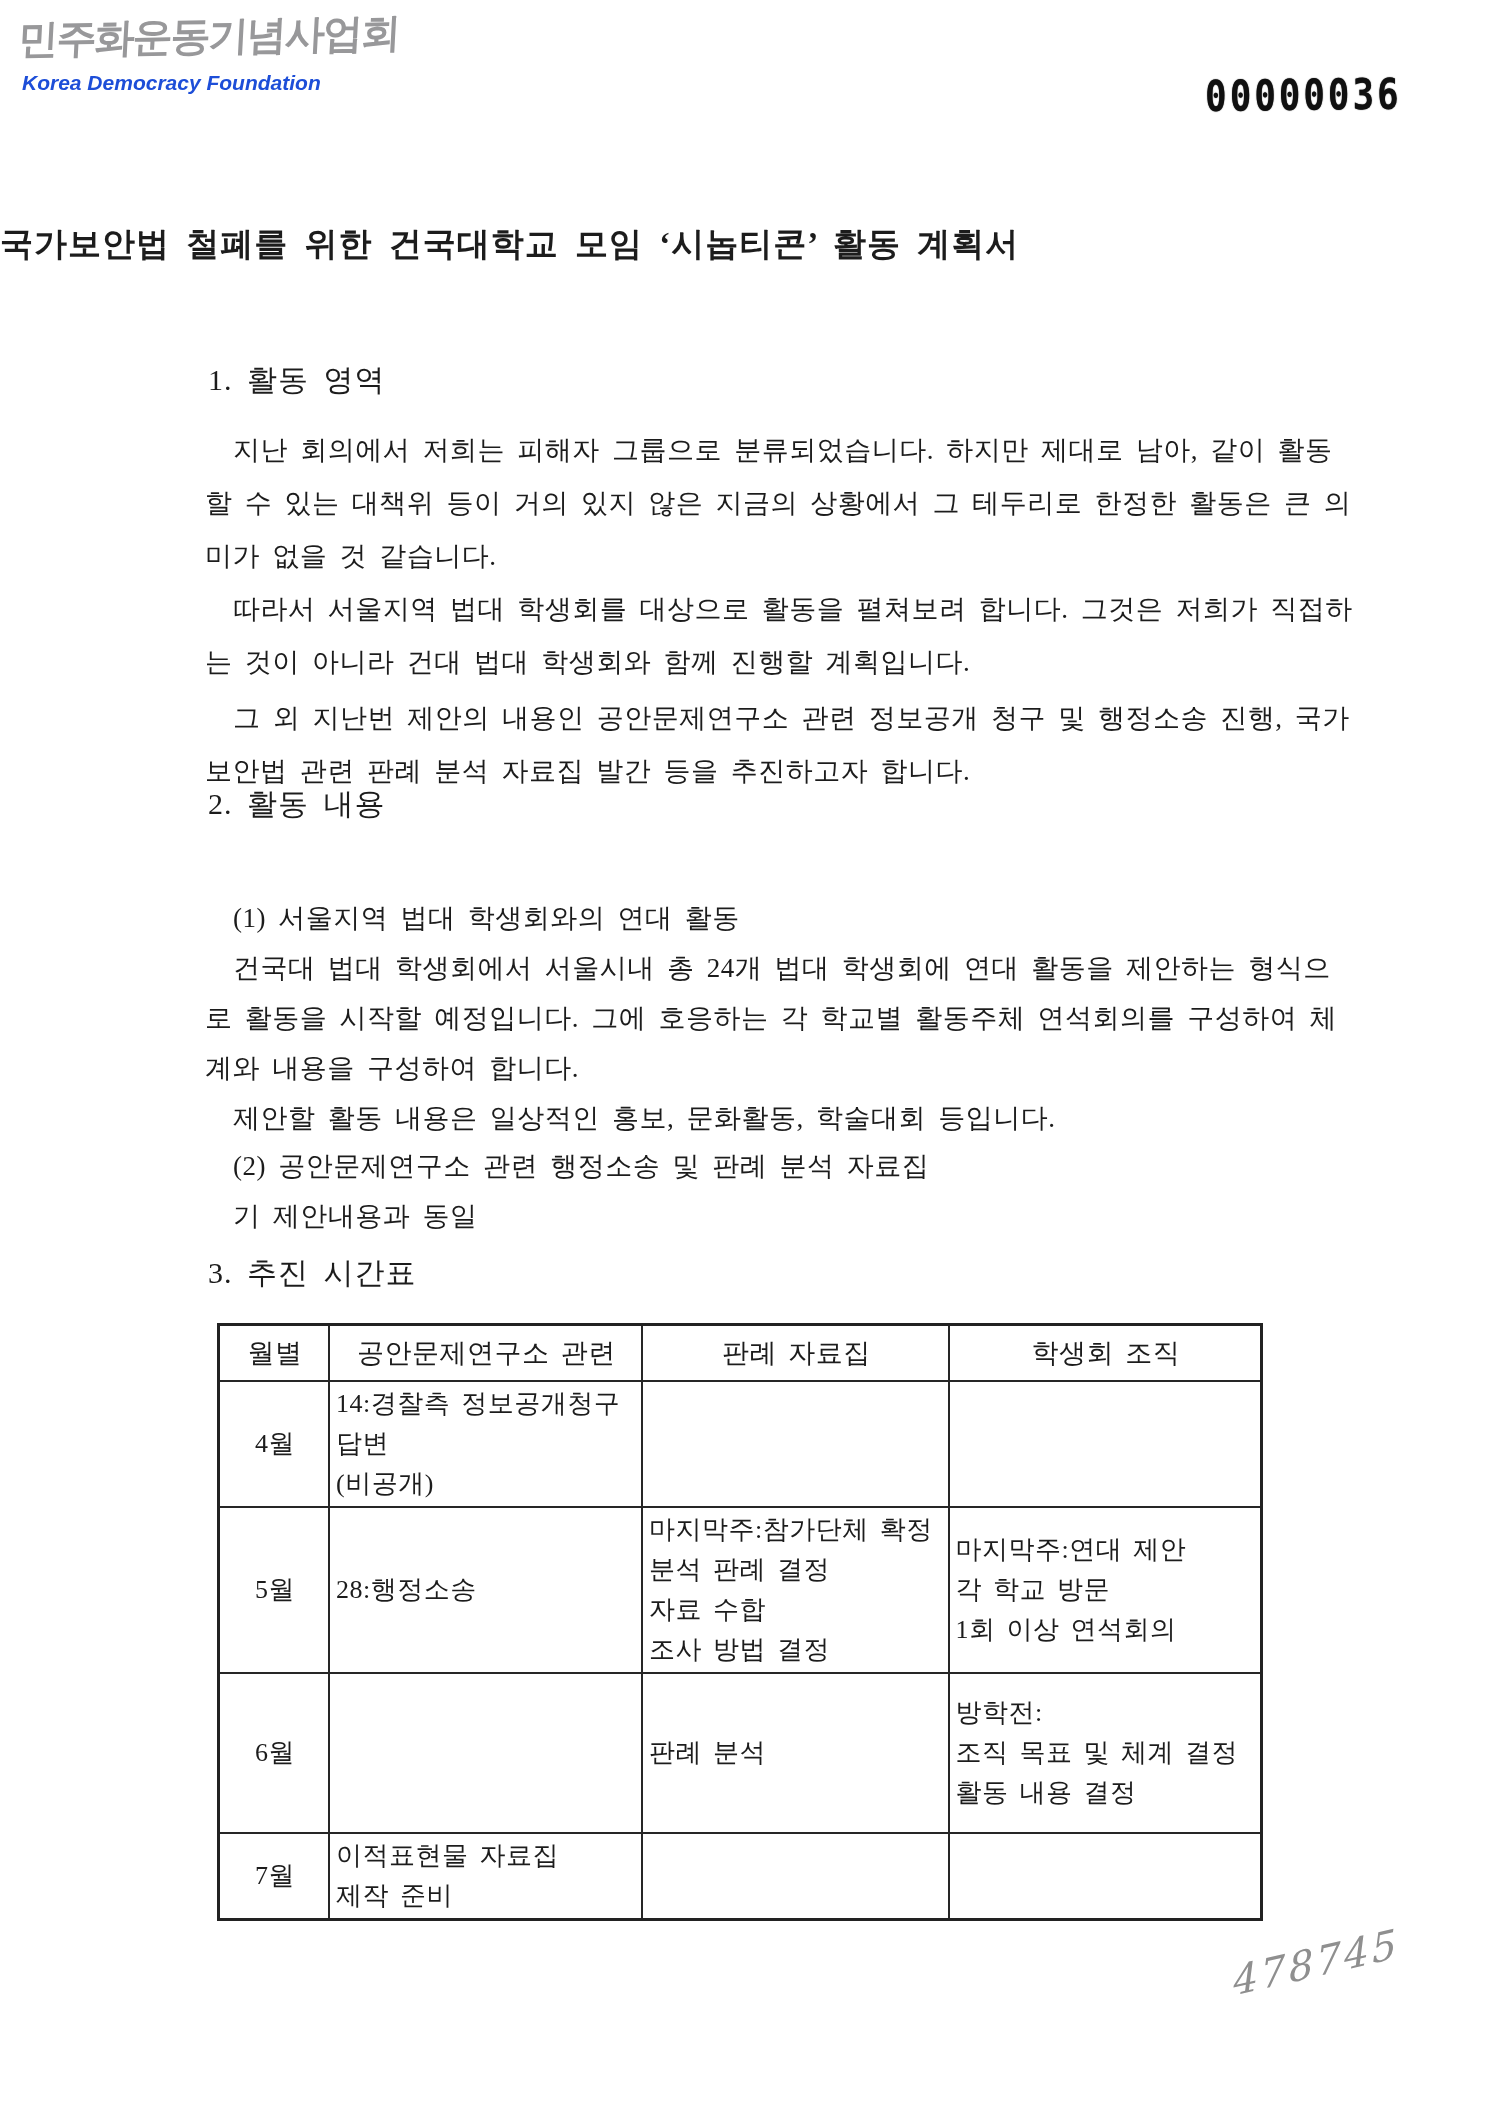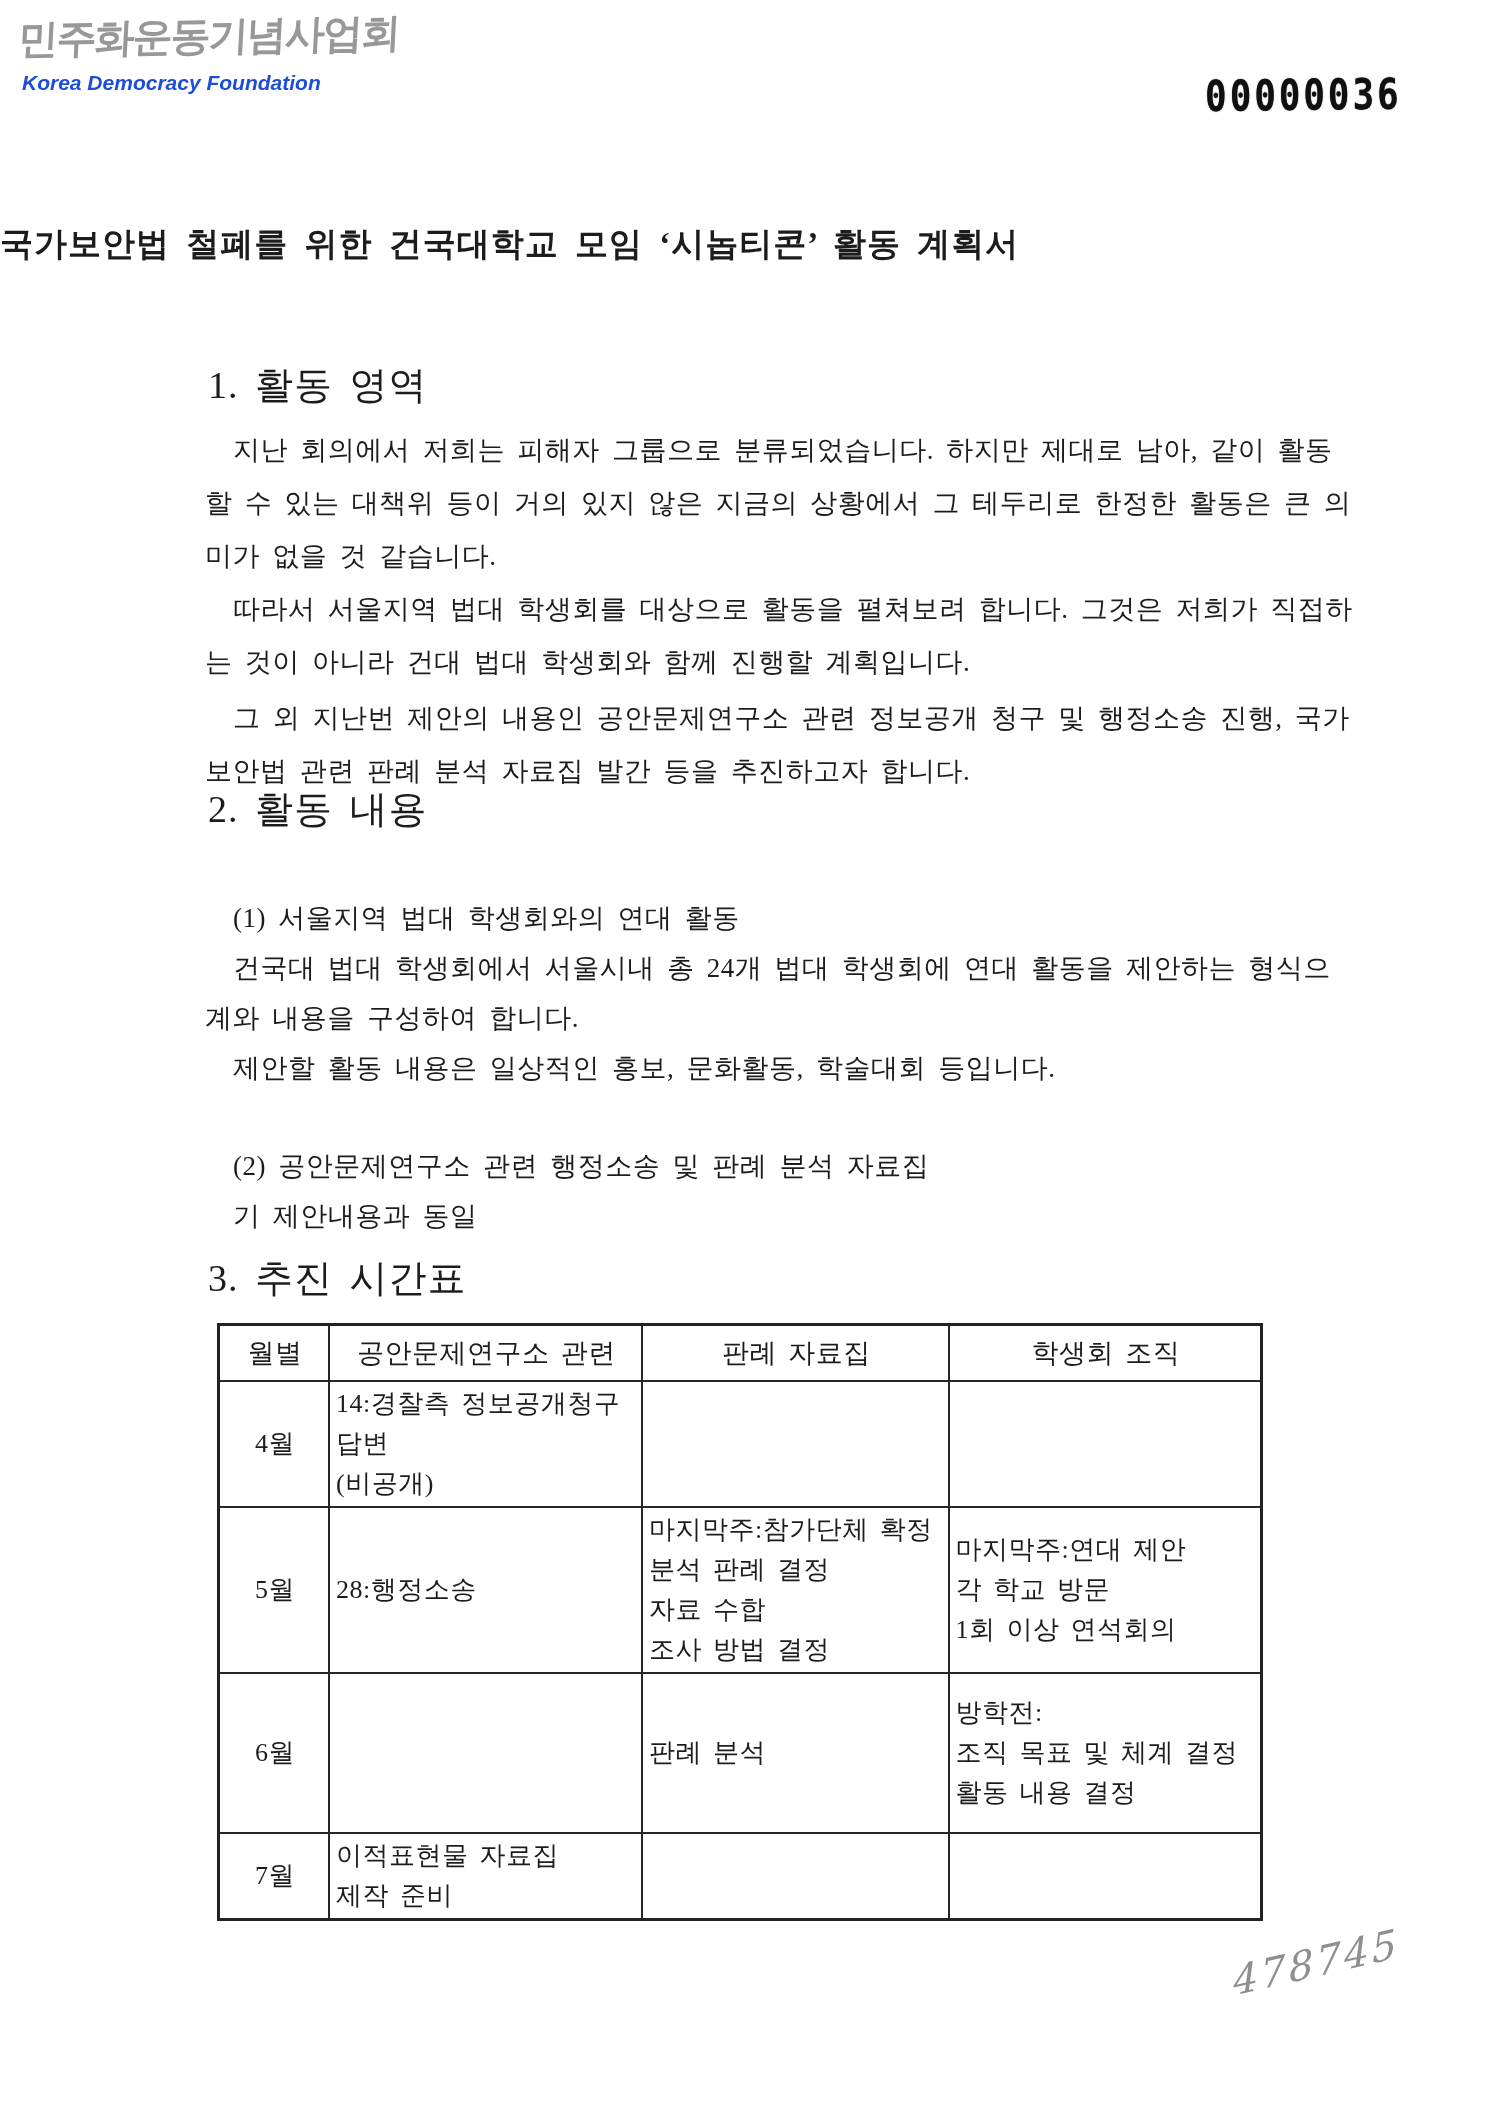--- a/index.html
+++ b/index.html
@@ -47,21 +47,21 @@
   .doc-title {
     position: absolute; top: 222px; left: 0; width: 100%;
     font-size: 33px; font-weight: 600;
     letter-spacing: 1px; word-spacing: 7px;
     white-space: nowrap;
   }
 
   
   .sec-head {
     position: absolute; left: 208px;
-    font-size: 38px; font-weight: 500;
+    font-size: 30px; font-weight: 500;
     letter-spacing: 1px; word-spacing: 6px;
     white-space: nowrap;
   }
   #s1-head { top: 360px; }
   #s2-head { top: 764px; margin-top: 20px; }
   #s3-head { top: 1253px; }
 
   
   .para { position: absolute; left: 205px; width: 1120px; }
   .para .line {
@@ -140,20 +140,21 @@
   <div class="para" id="s1-p2">
     <div class="line ind">그 외 지난번 제안의 내용인 공안문제연구소 관련 정보공개 청구 및 행정소송 진행, 국가</div>
     <div class="line">보안법 관련 판례 분석 자료집 발간 등을 추진하고자 합니다.</div>
   </div>
 
   <div class="sec-head" id="s2-head">2. 활동 내용</div>
 
   <div class="para" id="s2-p1">
     <div class="line ind">(1) 서울지역 법대 학생회와의 연대 활동</div>
     <div class="line ind">건국대 법대 학생회에서 서울시내 총 24개 법대 학생회에 연대 활동을 제안하는 형식으</div>
+    <div class="line">로 활동을 시작할 예정입니다. 그에 호응하는 각 학교별 활동주체 연석회의를 구성하여 체</div>
     <div class="line">계와 내용을 구성하여 합니다.</div>
     <div class="line ind">제안할 활동 내용은 일상적인 홍보, 문화활동, 학술대회 등입니다.</div>
   </div>
 
   <div class="para" id="s2-p2">
     <div class="line ind">(2) 공안문제연구소 관련 행정소송 및 판례 분석 자료집</div>
     <div class="line ind">기 제안내용과 동일</div>
   </div>
 
   <div class="sec-head" id="s3-head">3. 추진 시간표</div>

